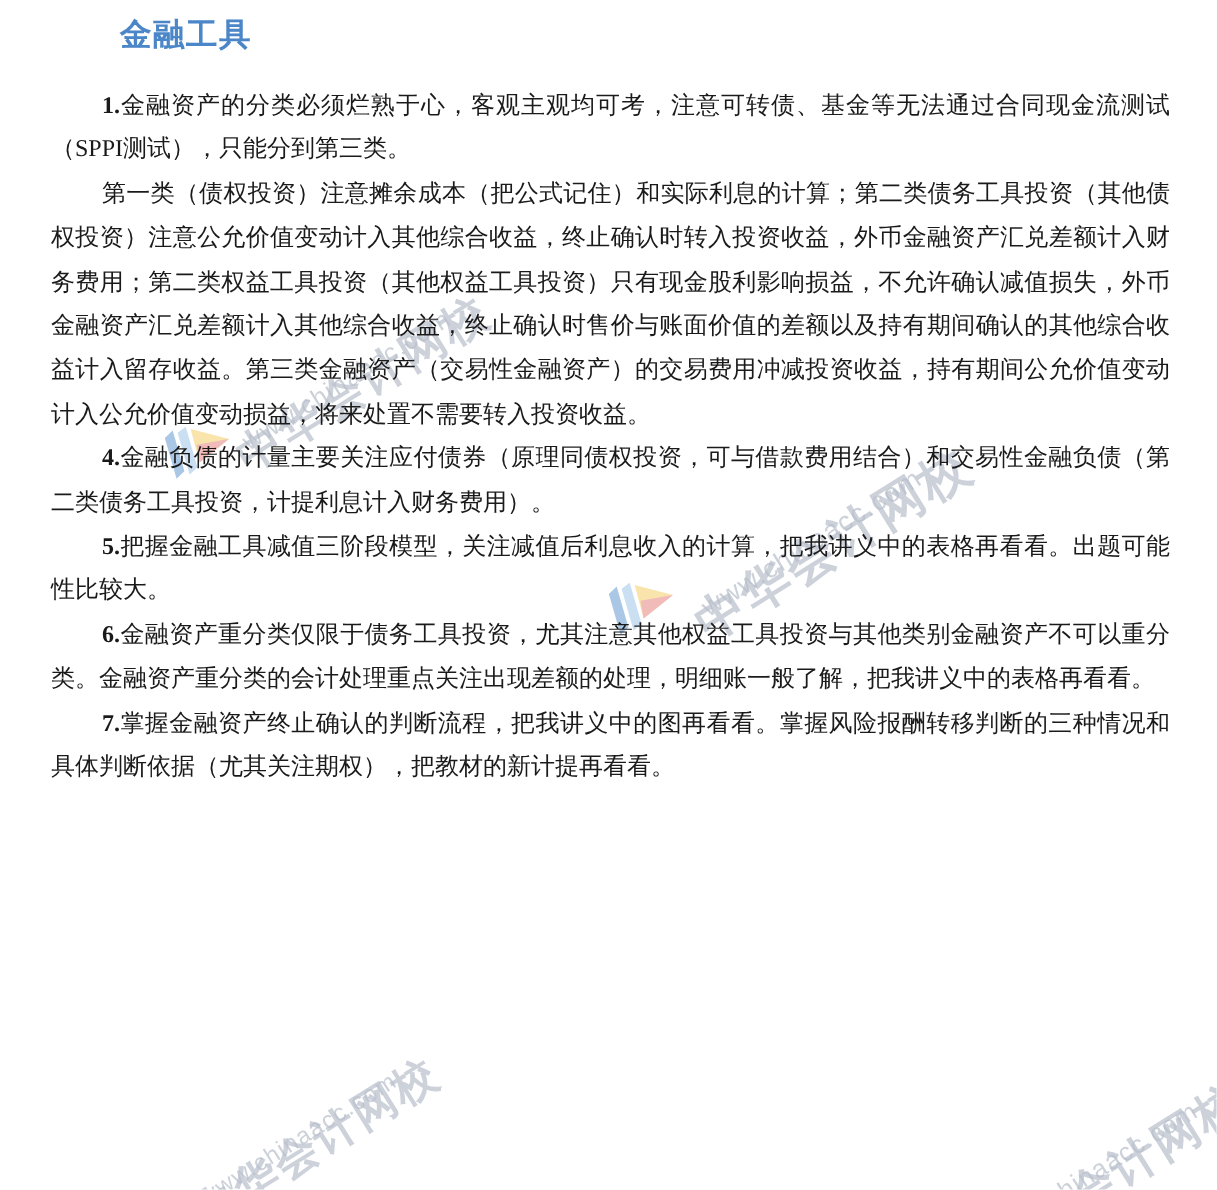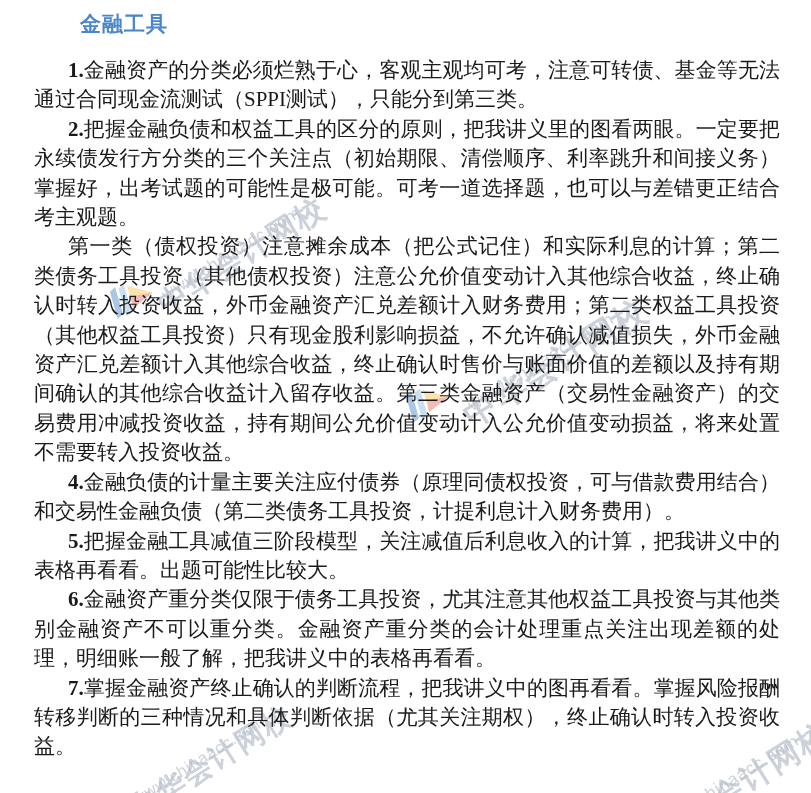--- a/index.html
+++ b/index.html
@@ -81,21 +81,21 @@
     font-family: "Liberation Sans", "DejaVu Sans", sans-serif;
   }
 
   #body-text {
     margin: 0;
     padding: 18px 31px 0 34px;
   }
 
   .para {
     margin: 0 0 0 0;
-    font-size: 21px;
+    font-size: 16px;
     line-height: 29.4px;
     color: #1a1a1a;
     text-align: justify;
     text-justify: inter-ideograph;
     text-indent: 34px;
     font-family: "Liberation Serif", "DejaVu Serif", serif;
   }
 
   .num {
     font-weight: 700;
@@ -131,21 +131,20 @@
   <div id="wm4-cn" class="wm wm-cn">中华会计网校</div>
   <div id="wm4-url" class="wm wm-url">www.chinaacc.com</div>
 </div>
 
 <div id="document">
 
   <h1 id="page-title" style="color: rgb(74, 134, 200);">金融工具</h1>
 
   <div id="body-text">
       <p class="para"><span class="num">1.</span><span>金融资产的分类必须烂熟于心，客观主观均可考，注意可转债、基金等无法通过合同现金流测试（SPPI测试），只能分到第三类。</span></p>
-      <p class="para"><span class="num">2.</span><span>把握金融负债和权益工具的区分的原则，把我讲义里的图看两眼。一定要把永续债发行方分类的三个关注点（初始期限、清偿顺序、利率跳升和间接义务）掌握好，出考试题的可能性是极可能。可考一道选择题，也可以与差错更正结合考主观题。</span></p>
       <p class="para"><span>第一类（债权投资）注意摊余成本（把公式记住）和实际利息的计算；第二类债务工具投资（其他债权投资）注意公允价值变动计入其他综合收益，终止确认时转入投资收益，外币金融资产汇兑差额计入财务费用；第二类权益工具投资（其他权益工具投资）只有现金股利影响损益，不允许确认减值损失，外币金融资产汇兑差额计入其他综合收益，终止确认时售价与账面价值的差额以及持有期间确认的其他综合收益计入留存收益。第三类金融资产（交易性金融资产）的交易费用冲减投资收益，持有期间公允价值变动计入公允价值变动损益，将来处置不需要转入投资收益。</span></p>
       <p class="para"><span class="num">4.</span><span>金融负债的计量主要关注应付债券（原理同债权投资，可与借款费用结合）和交易性金融负债（第二类债务工具投资，计提利息计入财务费用）。</span></p>
       <p class="para"><span class="num">5.</span><span>把握金融工具减值三阶段模型，关注减值后利息收入的计算，把我讲义中的表格再看看。出题可能性比较大。</span></p>
       <p class="para"><span class="num">6.</span><span>金融资产重分类仅限于债务工具投资，尤其注意其他权益工具投资与其他类别金融资产不可以重分类。金融资产重分类的会计处理重点关注出现差额的处理，明细账一般了解，把我讲义中的表格再看看。</span></p>
-      <p class="para"><span class="num">7.</span><span>掌握金融资产终止确认的判断流程，把我讲义中的图再看看。掌握风险报酬转移判断的三种情况和具体判断依据（尤其关注期权），终止确认时转入投资收益。</span></p>
+      <p class="para"><span class="num">7.</span><span>掌握金融资产终止确认的判断流程，把我讲义中的图再看看。掌握风险报酬转移判断的三种情况和具体判断依据（尤其关注期权），把教材的新计提再看看。</span></p>
     </div>
 
 </div>
 
 </body></html>

